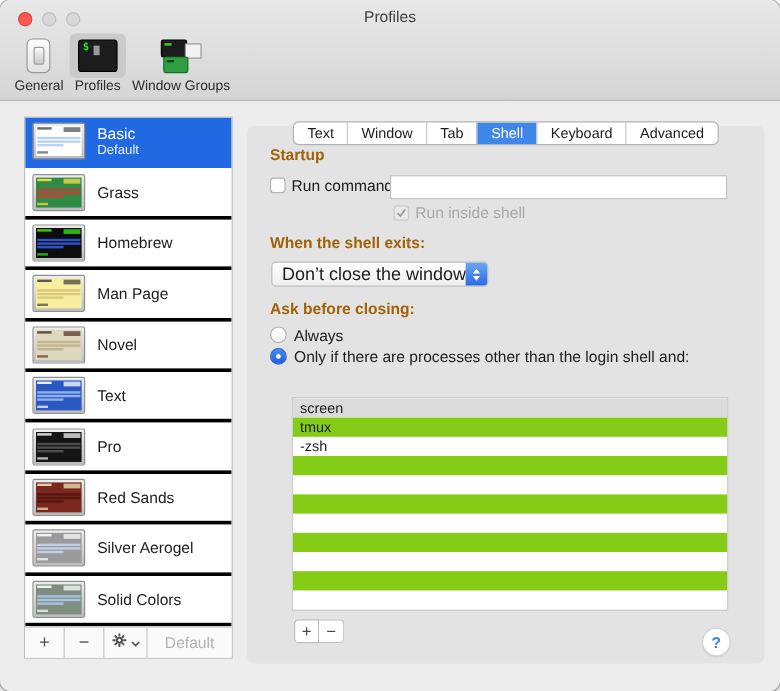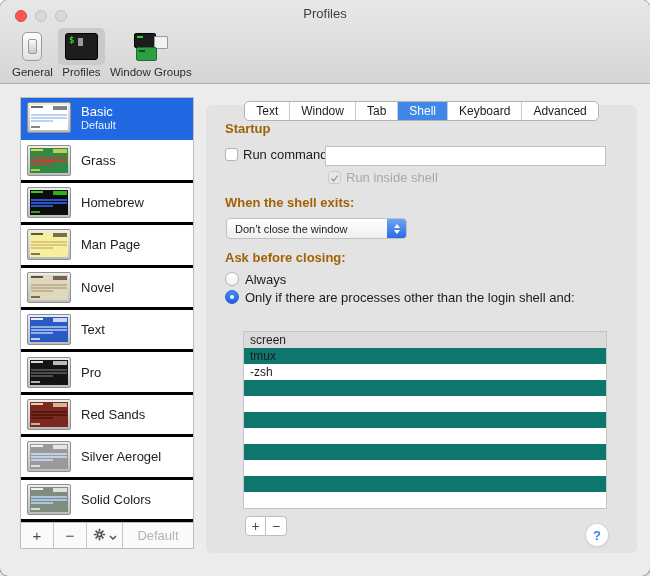--- a/index.html
+++ b/index.html
@@ -59,36 +59,36 @@
   .tab-seg.sel{background:var(--tab-blue,#3f87e9);color:#fff;}
   .h{position:absolute;font-size:13px;font-weight:bold;color:#a16207;}
   .lbl{position:absolute;font-size:13px;color:#1c1c1c;line-height:14px;}
   .lbl.dim{color:#a9a8a9;}
   .cb{position:absolute;width:13px;height:13px;background:#fff;border:1px solid #b5b4b5;border-radius:3px;box-sizing:border-box;}
   .cb.disabled{background:#e9e8e9;border-color:#cac9ca;display:flex;align-items:center;justify-content:center;}
   .field{position:absolute;left:325px;top:146px;width:281px;height:20px;border:1px solid #c2c1c2;background:#fff;
     box-sizing:border-box;font-family:"Liberation Sans",sans-serif;font-size:13px;padding:0 4px;outline:none;}
   .popup{position:absolute;left:226px;top:218px;width:181px;height:21px;background:linear-gradient(#ffffff,#f0eff0);
     border:1px solid #c2c1c2;border-radius:4px;box-sizing:border-box;display:flex;align-items:center;}
-  .popup-text{flex:1;font-size:11px;padding-left:8px;color:#1c1c1c;white-space:nowrap;}
+  .popup-text{flex:1;font-size:15px;padding-left:8px;color:#1c1c1c;white-space:nowrap;}
   .popup-cap{width:19px;align-self:stretch;background:linear-gradient(#6ba5f4,#2d6ae4);
     border-radius:0 3px 3px 0;display:flex;flex-direction:column;align-items:center;justify-content:center;gap:2px;}
   .tri-up{width:0;height:0;border-left:3.5px solid transparent;border-right:3.5px solid transparent;border-bottom:4px solid #fff;}
   .tri-down{width:0;height:0;border-left:3.5px solid transparent;border-right:3.5px solid transparent;border-top:4px solid #fff;}
   .radios{position:absolute;left:225px;top:270px;}
   .r-row{display:flex;align-items:center;height:18px;}
   .radio{width:14px;height:14px;border-radius:50%;background:linear-gradient(#fff,#f1f1f1);
     border:1px solid #b5b4b5;box-sizing:border-box;flex:none;display:flex;align-items:center;justify-content:center;}
   .radio.sel{background:linear-gradient(#4a8cf0,#1f5ede);border-color:#2a61d8;}
   .radio.sel i{width:4px;height:4px;background:#fff;border-radius:50%;display:block;}
   .r-lbl{margin-left:6px;font-size:13px;color:#1c1c1c;white-space:nowrap;}
   .plist{position:absolute;left:243px;top:331px;width:364px;height:178px;background:#fff;
     border:1px solid #c6c5c6;box-sizing:border-box;overflow:hidden;}
   .prow{height:16px;line-height:16px;font-size:12px;padding-left:6px;color:#1c1c1c;}
-  .prow.alt{background:#0f766e;}
+  .prow.alt{background:#84cc16;}
   .prow.sel{background:#dcdbdc;}
   .pm{position:absolute;left:245px;top:516px;display:flex;}
   .pm-btn{width:21px;height:20px;background:#fff;border:1px solid #bfbebf;display:flex;align-items:center;
     justify-content:center;font-size:14px;color:#4a4a4a;box-sizing:border-box;}
   .pm-btn:first-child{border-radius:4px 0 0 4px;}
   .pm-btn:last-child{border-radius:0 4px 4px 0;border-left:none;}
   .help{position:absolute;left:586px;top:524px;width:22px;height:22px;border-radius:50%;background:#fff;
     box-shadow:0 0 0 1px #d4d3d4,0 1px 2px rgba(0,0,0,.18);display:flex;align-items:center;justify-content:center;
     color:var(--help-blue,#3b82e8);font-size:13px;font-weight:bold;}
 </style>

